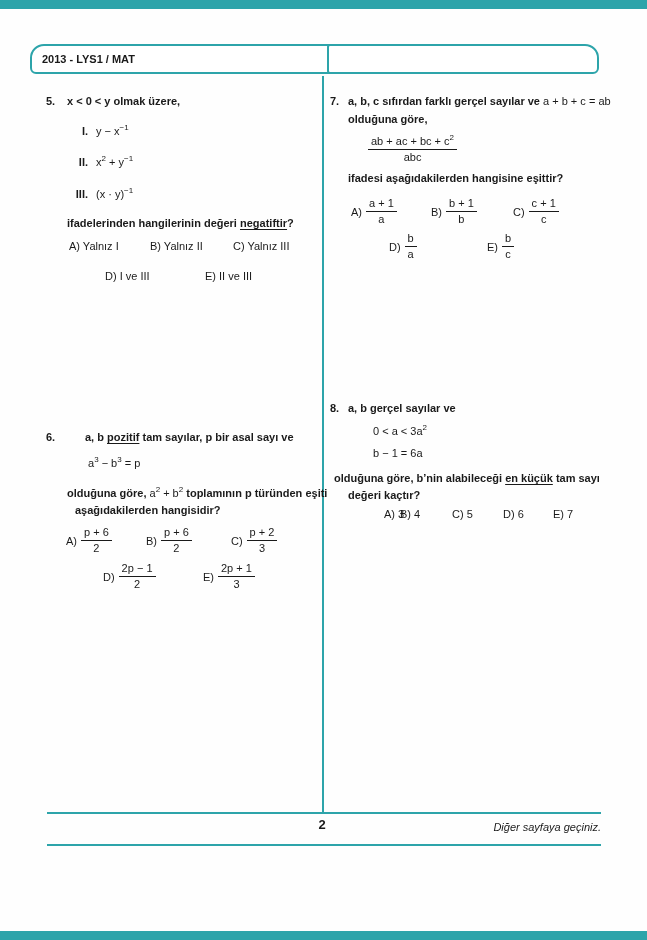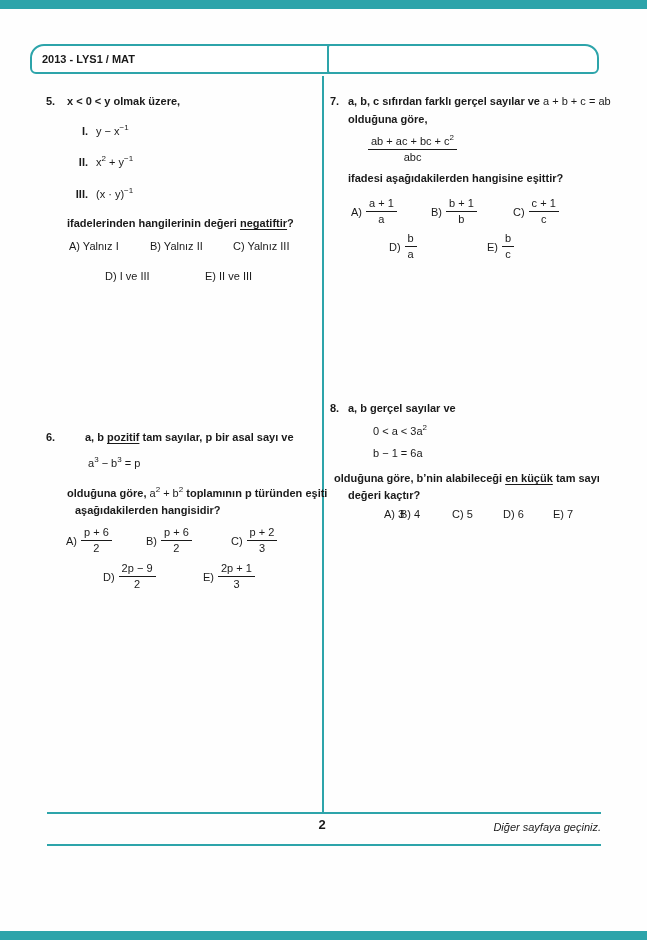--- a/index.html
+++ b/index.html
@@ -117,21 +117,21 @@
         <span class="frac">
           <span class="num">p + 2</span>
           <span class="den">3</span>
         </span>
       </span>
     </div>
     <div class="row" style="top:132px;">
       <span class="opt" style="left:57px;">
         <span>D)</span>
         <span class="frac">
-          <span class="num">2p − 9</span>
+          <span class="num">2p − 1</span>
           <span class="den">2</span>
         </span>
       </span>
       <span class="opt" style="left:157px;">
         <span>E)</span>
         <span class="frac">
           <span class="num">2p + 1</span>
           <span class="den">3</span>
         </span>
       </span>

